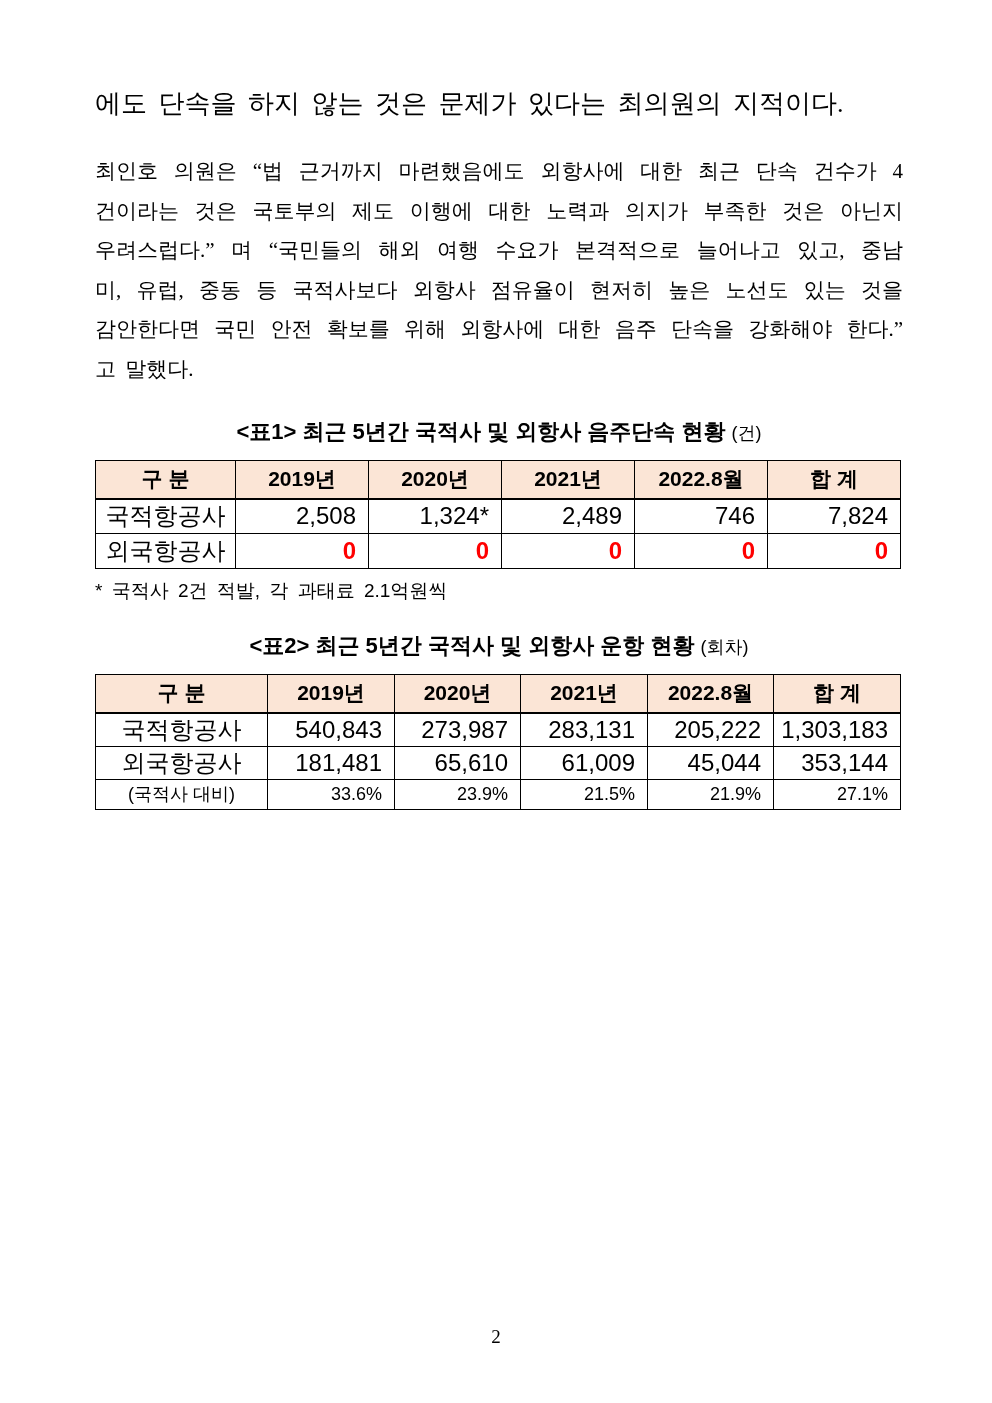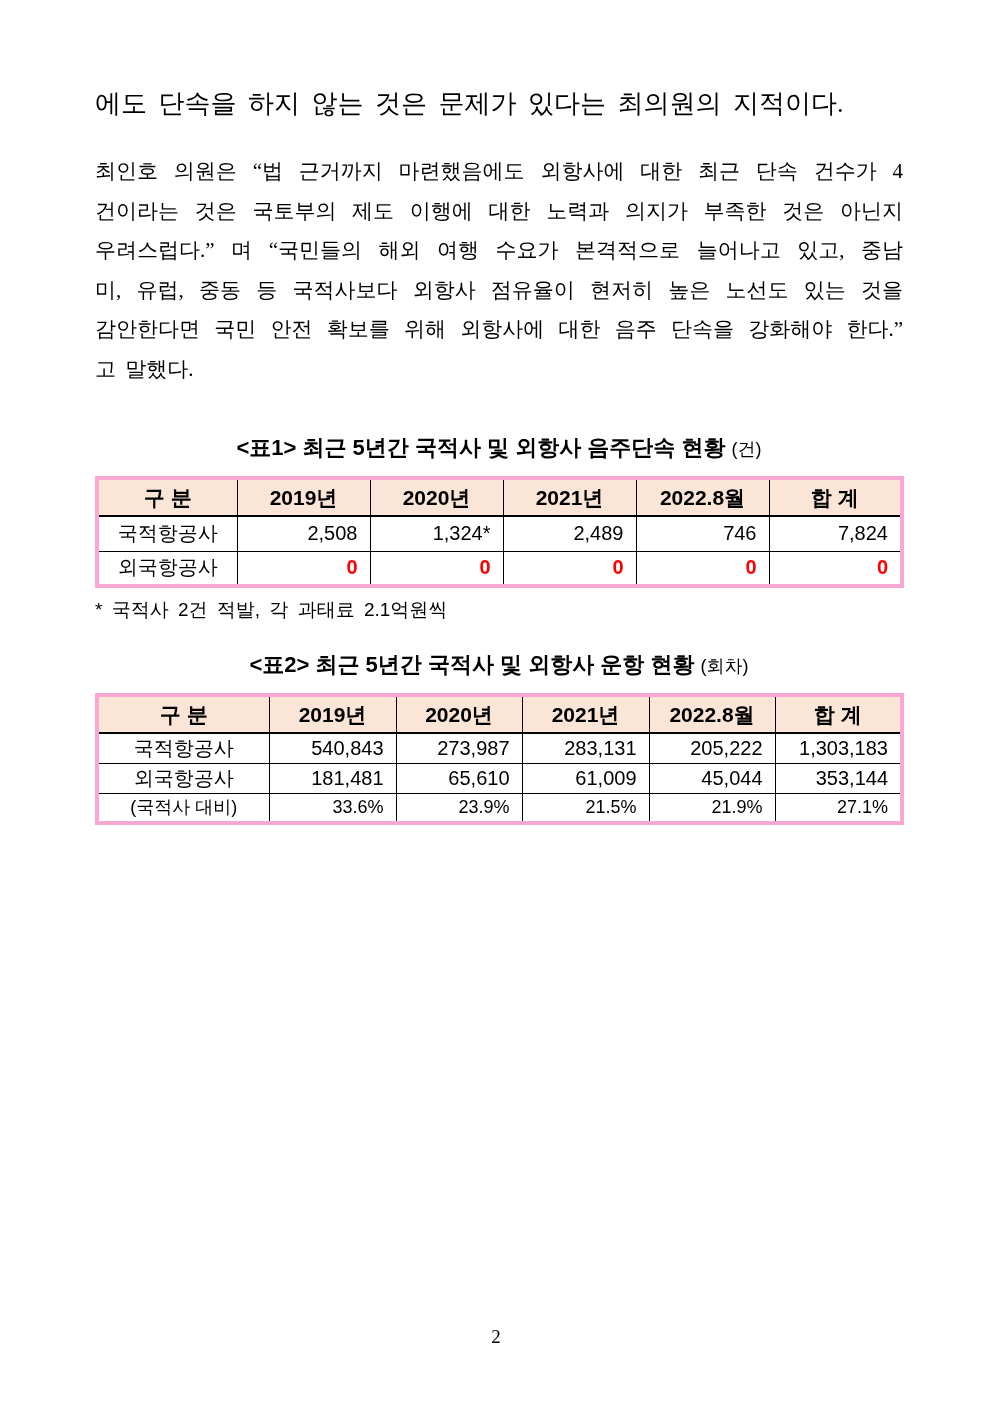--- a/index.html
+++ b/index.html
@@ -40,44 +40,44 @@
   .tbl-title {
     font-family: "Liberation Sans", "DejaVu Sans", sans-serif;
     font-weight: bold;
     font-size: 22px;
     text-align: center;
   }
   .tbl-title .unit {
     font-weight: normal;
     font-size: 18px;
   }
-  .tbl-title1 { margin-top: 44px; }
+  .tbl-title1 { margin-top: 28px; }
   .tbl-title2 { margin-top: 27px; }
   table {
     border-collapse: collapse;
     table-layout: fixed;
     width: 805px;
     margin-top: 13px;
     font-family: "Liberation Sans", "DejaVu Sans", sans-serif;
-    border: 4px solid #f9a8d4;
+    border: 1px solid #f9a8d4;
   }
   td, th {
     border: 1px solid #000;
     overflow: hidden;
     white-space: nowrap;
   }
   thead th {
     background: #fbe5d6;
     font-size: 21px;
     font-weight: bold;
     height: 38px;
     text-align: center;
     border-bottom: 2px solid #000;
   }
-  tbody td { font-size: 20px; }
+  tbody td { font-size: 24px; }
   #table1 tbody td { height: 35px; }
   #table2 tbody td { height: 30px; }
   td.label { text-align: center; }
   td.num { text-align: right; padding-right: 12px; }
   tr.red td.num { color: #ff0000; font-weight: bold; }
   tr.small-row td { font-size: 18px; }
   tr.dotted-top td { border-top: 1px dotted #000; }
   .footnote {
     margin-top: 9px;
     font-family: Liberation Sans, sans-serif;

